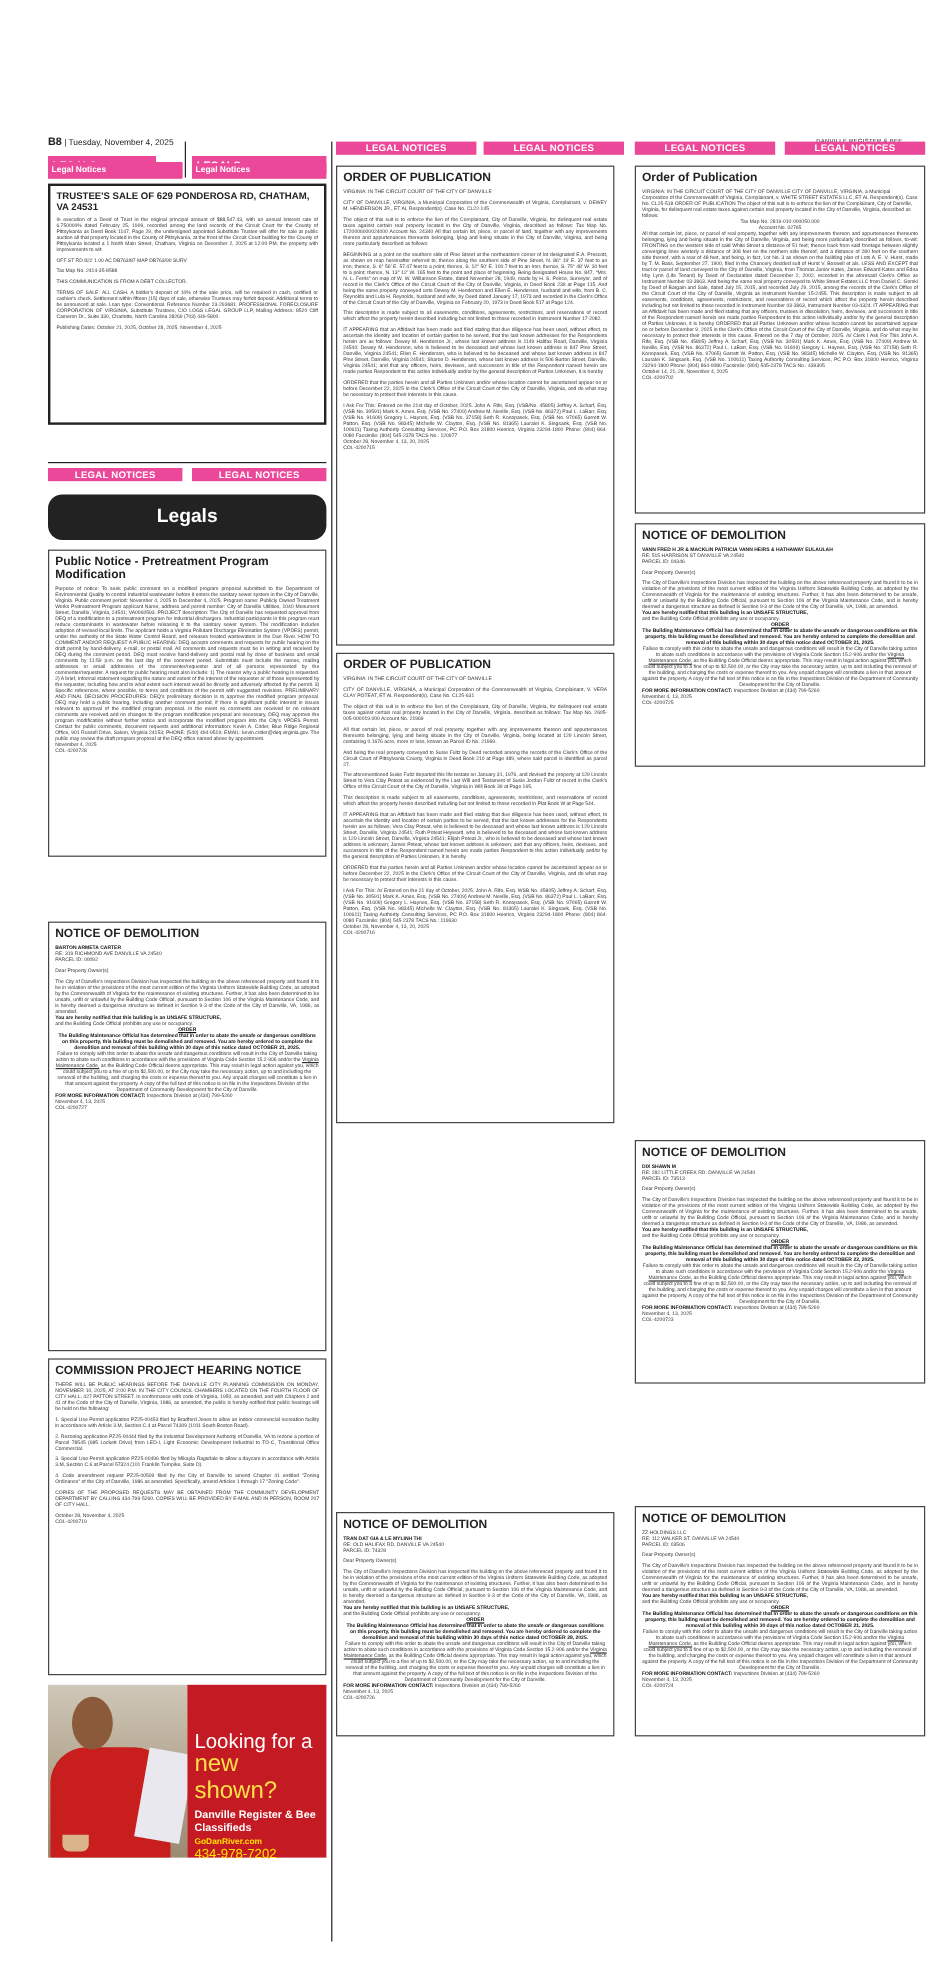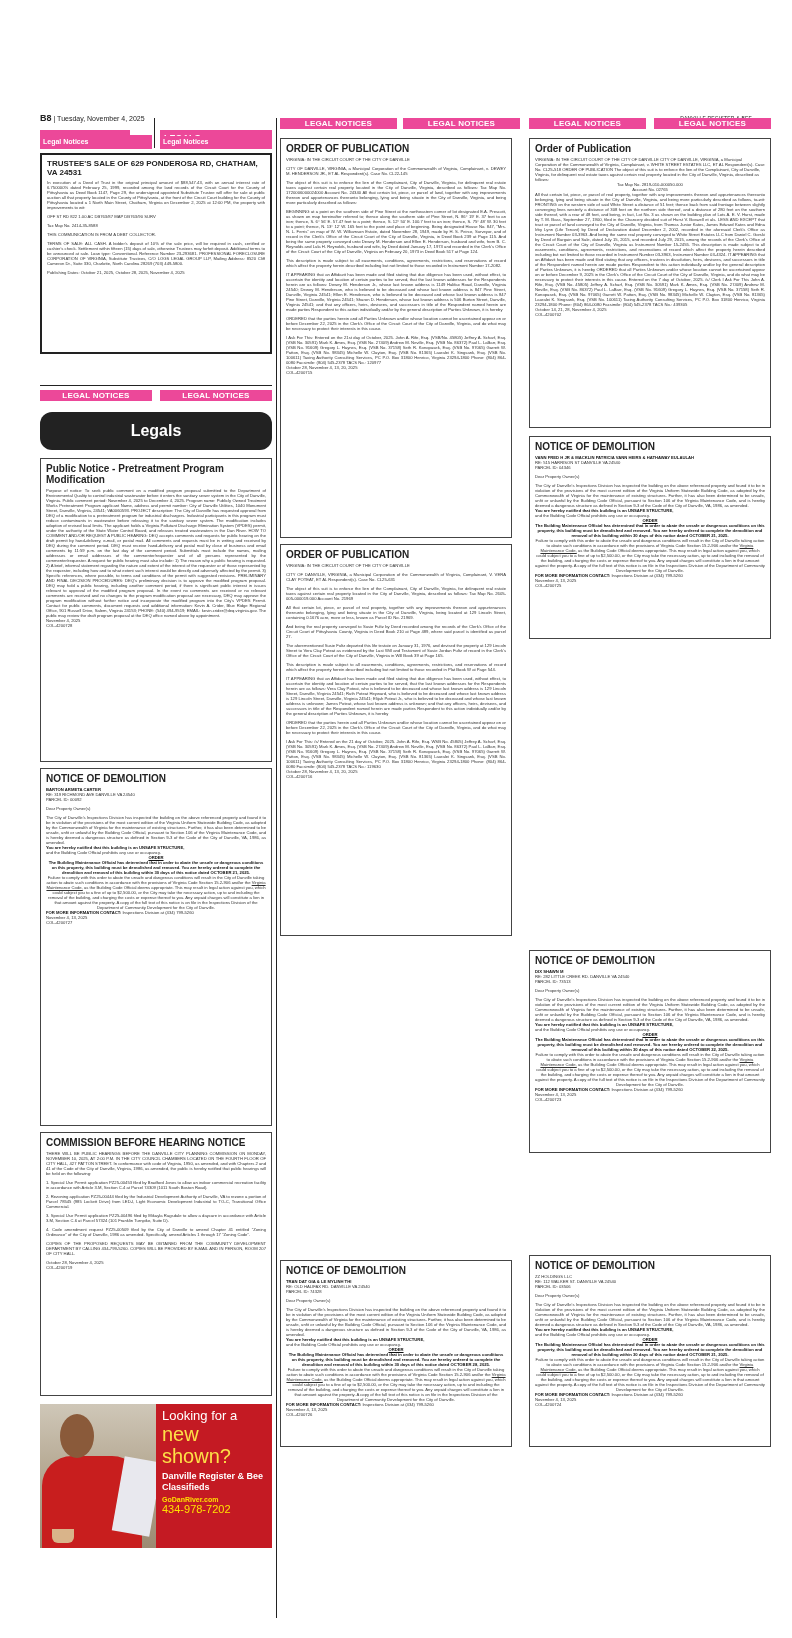--- a/index.html
+++ b/index.html
@@ -21,21 +21,21 @@
   .box b { color: #111; }
   .box .u { text-decoration: underline; }
   .legals-pill { position: absolute; left: 40px; top: 412px; width: 232px; height: 38px; border-radius: 12px; background: #222; color: #fff; font-weight: bold; font-size: 16px; text-align: center; line-height: 38px; }
   .ad { position: absolute; left: 40px; top: 1404px; width: 232px; height: 144px; display: flex; }
   .ad .photo { width: 116px; height: 100%; background: linear-gradient(180deg,#cfc7b8 0%,#b9ad98 40%,#9c8a72 100%); position: relative; overflow: hidden; }
   .ad .photo .man-head { position: absolute; left: 20px; top: 10px; width: 34px; height: 44px; background: #8a5a3a; border-radius: 50%; }
   .ad .photo .man-body { position: absolute; left: 2px; top: 52px; width: 100px; height: 100px; background: #c81e1e; border-radius: 30px 30px 0 0; }
   .ad .photo .paper { position: absolute; left: 78px; top: 55px; width: 38px; height: 75px; background: #e8e8ee; transform: rotate(10deg); }
   .ad .photo .cup { position: absolute; left: 12px; top: 125px; width: 22px; height: 14px; background: #d9b48a; border-radius: 0 0 6px 6px; }
   .ad .copy { flex: 1; background: #c41a23; padding: 4px 6px; color: #fff; }
-  .ad .l1 { font-size: 13px; line-height: 15px; }
+  .ad .l1 { font-size: 17px; line-height: 15px; margin-top: 36px; }
   .ad .l2 { font-size: 20px; line-height: 22px; font-weight: normal; color: #fde047; }
   .ad .l3 { font-size: 9px; font-weight: bold; line-height: 11px; margin-top: 4px; }
   .ad .l4 { font-size: 7px; font-weight: bold; color: #ffe000; margin-top: 3px; }
   .ad .l5 { font-size: 11px; font-weight: normal; color: #ffe000; }
 </style>
 </head>
 <body>
 
 <div class="page-head">
   <span class="pn">B8</span>
@@ -66,21 +66,21 @@
   <p>TERMS OF SALE: ALL CASH. A bidder's deposit of 10% of the sale price, will be required in cash, certified or cashier's check. Settlement within fifteen (15) days of sale, otherwise Trustees may forfeit deposit. Additional terms to be announced at sale. Loan type: Conventional. Reference Number 23-293681. PROFESSIONAL FORECLOSURE CORPORATION OF VIRGINIA, Substitute Trustees, C/O LOGS LEGAL GROUP LLP, Mailing Address: 8520 Cliff Cameron Dr., Suite 330, Charlotte, North Carolina 28269 (703) 449-5800.</p>
   <p>Publishing Dates: October 21, 2025, October 28, 2025, November 4, 2025</p>
 </div>
 
 <div class="vr" style="left:40px;top:385px;width:232px;height:1px;"></div>
 <div class="bar notices" style="left:40px;top:390px;width:112px;">LEGAL NOTICES</div>
 <div class="bar notices" style="left:160px;top:390px;width:112px;">LEGAL NOTICES</div>
 
 <div class="legals-pill">Legals</div>
 
-<div class="box" style="left:40px;top:458px;width:232px;height:304px;">
+<div class="box" style="left:40px;top:458px;width:232px;height:256px;">
   <h2>Public Notice - Pretreatment Program Modification</h2>
   <p style="margin-bottom:0">Purpose of notice: To seek public comment on a modified program proposal submitted to the Department of Environmental Quality to control industrial wastewater before it enters the sanitary sewer system in the City of Danville, Virginia. Public comment period: November 4, 2025 to December 4, 2025. Program name: Publicly Owned Treatment Works Pretreatment Program applicant Name, address and permit number: City of Danville Utilities, 1040 Monument Street, Danville, Virginia, 24541; VA0060593. PROJECT description: The City of Danville has requested approval from DEQ of a modification to a pretreatment program for industrial dischargers. Industrial participants in this program must reduce contaminants in wastewater before releasing it to the sanitary sewer system. The modification includes adoption of revised local limits. The applicant holds a Virginia Pollutant Discharge Elimination System (VPDES) permit, under the authority of the State Water Control Board, and releases treated wastewaters in the Dan River. HOW TO COMMENT AND/OR REQUEST A PUBLIC HEARING: DEQ accepts comments and requests for public hearing on the draft permit by hand-delivery, e-mail, or postal mail. All comments and requests must be in writing and received by DEQ during the comment period. DEQ must receive hand-delivery and postal mail by close of business and email comments by 11:59 p.m. on the last day of the comment period. Submittals must include the names, mailing addresses or email addresses of the commenter/requester and of all persons represented by the commenter/requester. A request for public hearing must also include: 1) The reason why a public hearing is requested. 2) A brief, informal statement regarding the nature and extent of the interest of the requester or of those represented by the requester, including how and to what extent such interest would be directly and adversely affected by the permit. 3) Specific references, where possible, to terms and conditions of the permit with suggested revisions. PRELIMINARY AND FINAL DECISION PROCEDURES: DEQ's preliminary decision is to approve the modified program proposal. DEQ may hold a public hearing, including another comment period, if there is significant public interest in issues relevant to approval of the modified program proposal. In the event no comments are received or no relevant comments are received and no changes to the program modification proposal are necessary, DEQ may approve the program modification without further notice and incorporate the modified program into the City's VPDES Permit. Contact for public comments, document requests and additional information: Kevin A. Crider, Blue Ridge Regional Office, 901 Russell Drive, Salem, Virginia 24153; PHONE: (540) 494-9519; EMAIL: kevin.crider@deq.virginia.gov. The public may review the draft program proposal at the DEQ office named above by appointment.</p>
   <div>November 4, 2025</div>
   <div>COL-4200728</div>
 </div>
 
 <div class="box" style="left:40px;top:768px;width:232px;height:358px;">
   <h2>NOTICE OF DEMOLITION</h2>
   <div><b>BARTON ARMETA CARTER</b></div>
   <div>RE: 319 RICHMOND AVE DANVILLE VA 24540</div>
@@ -91,21 +91,21 @@
   <div>and the Building Code Official prohibits any use or occupancy.</div>
   <div class="c"><b class="u">ORDER</b></div>
   <div class="c"><b><span>The Building Maintenance Official has determined that in order to abate the unsafe or dangerous conditions on this property, this building must be demolished and removed. You are hereby ordered to complete the demolition and removal of this building within 30 days of this notice dated</span> <span>OCTOBER 21, 2025.</span></b></div>
   <div class="c"><span>Failure to comply with this order to abate the unsafe and dangerous conditions will result in the City of Danville taking action to abate such conditions in accordance with the provisions of Virginia Code Section 15.2-906 and/or the</span> <span class="u">Virginia Maintenance Code,</span> <span>as the Building Code Official deems appropriate. This may result in legal action against you, which could subject you to a fine of up to $2,500.00, or the City may take the necessary action, up to and including the removal of the building, and charging the costs or expense thereof to you. Any unpaid charges will constitute a lien in that amount against the property. A copy of the full text of this notice is on file in the Inspections Division of the Department of Community Development for the City of Danville.</span></div>
   <div><b>FOR MORE INFORMATION CONTACT:</b> <span>Inspections Division at (434) 799-5260</span></div>
   <div>November 4, 13, 2025</div>
   <div>COL-4200727</div>
 </div>
 
 <div class="box" style="left:40px;top:1132px;width:232px;height:264px;">
-  <h2>COMMISSION BEFORE HEARING NOTICE</h2>
+  <h2>COMMISSION PROJECT HEARING NOTICE</h2>
   <p>THERE WILL BE PUBLIC HEARINGS BEFORE THE DANVILLE CITY PLANNING COMMISSION ON MONDAY, NOVEMBER 10, 2025, AT 2:00 P.M. IN THE CITY COUNCIL CHAMBERS LOCATED ON THE FOURTH FLOOR OF CITY HALL, 427 PATTON STREET. In conformance with code of Virginia, 1950, as amended, and with Chapters 2 and 41 of the Code of the City of Danville, Virginia, 1986, as amended, the public is hereby notified that public hearings will be held on the following:</p>
   <p>1. Special Use Permit application PZ25-00453 filed by Bradford Jones to allow an indoor commercial recreation facility in accordance with Article 3.M, Section C.4 at Parcel 74309 (1011 South Boston Road).</p>
   <p>2. Rezoning application PZ25-00444 filed by the Industrial Development Authority of Danville, VA to rezone a portion of Parcel 78545 (985 Lockett Drive) from LED-I, Light Economic Development Industrial to TO-C, Transitional Office Commercial.</p>
   <p>3. Special Use Permit application PZ25-00496 filed by Mikayla Ragsdale to allow a daycare in accordance with Article 3.M, Section C.6 at Parcel 57324 (101 Franklin Turnpike, Suite D).</p>
   <p>4. Code amendment request PZ25-00509 filed by the City of Danville to amend Chapter 41 entitled "Zoning Ordinance" of the City of Danville, 1986 as amended. Specifically, amend Articles 1 through 17 "Zoning Code".</p>
   <p>COPIES OF THE PROPOSED REQUESTS MAY BE OBTAINED FROM THE COMMUNITY DEVELOPMENT DEPARTMENT BY CALLING 434-799-5260. COPIES WILL BE PROVIDED BY E-MAIL AND IN PERSON, ROOM 207 OF CITY HALL.</p>
   <div>October 28, November 4, 2025</div>
   <div>COL-4200719</div>
 </div>
 

